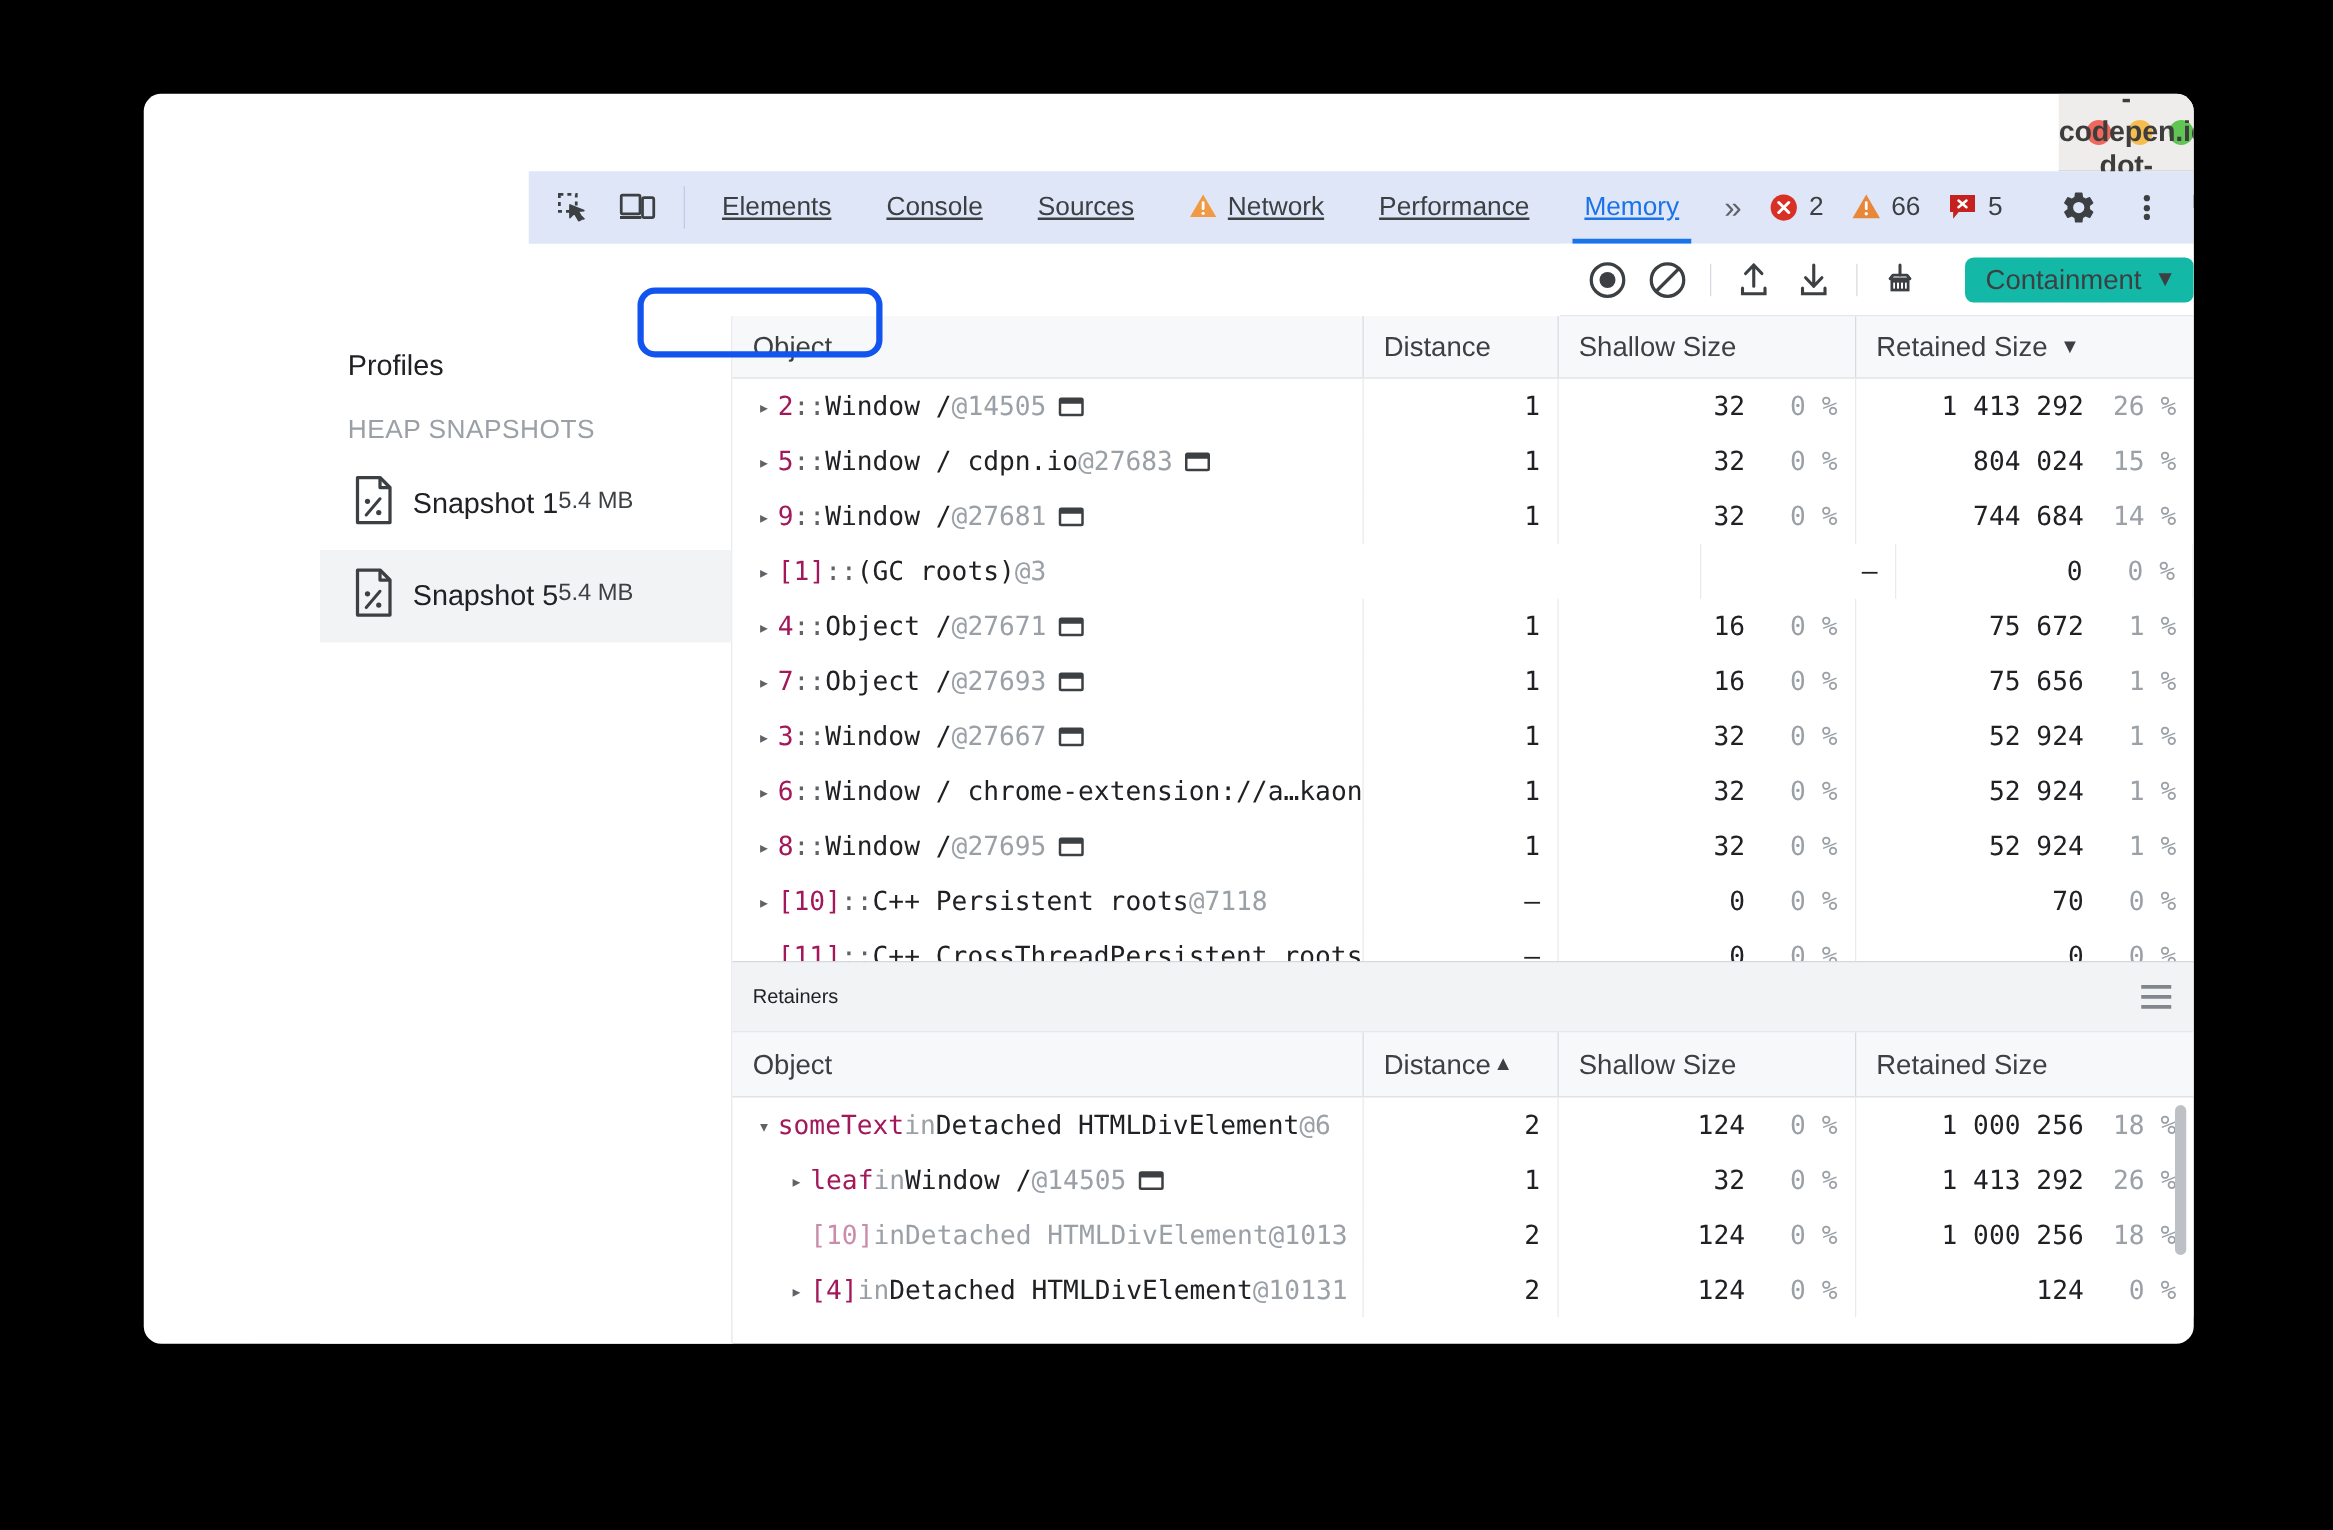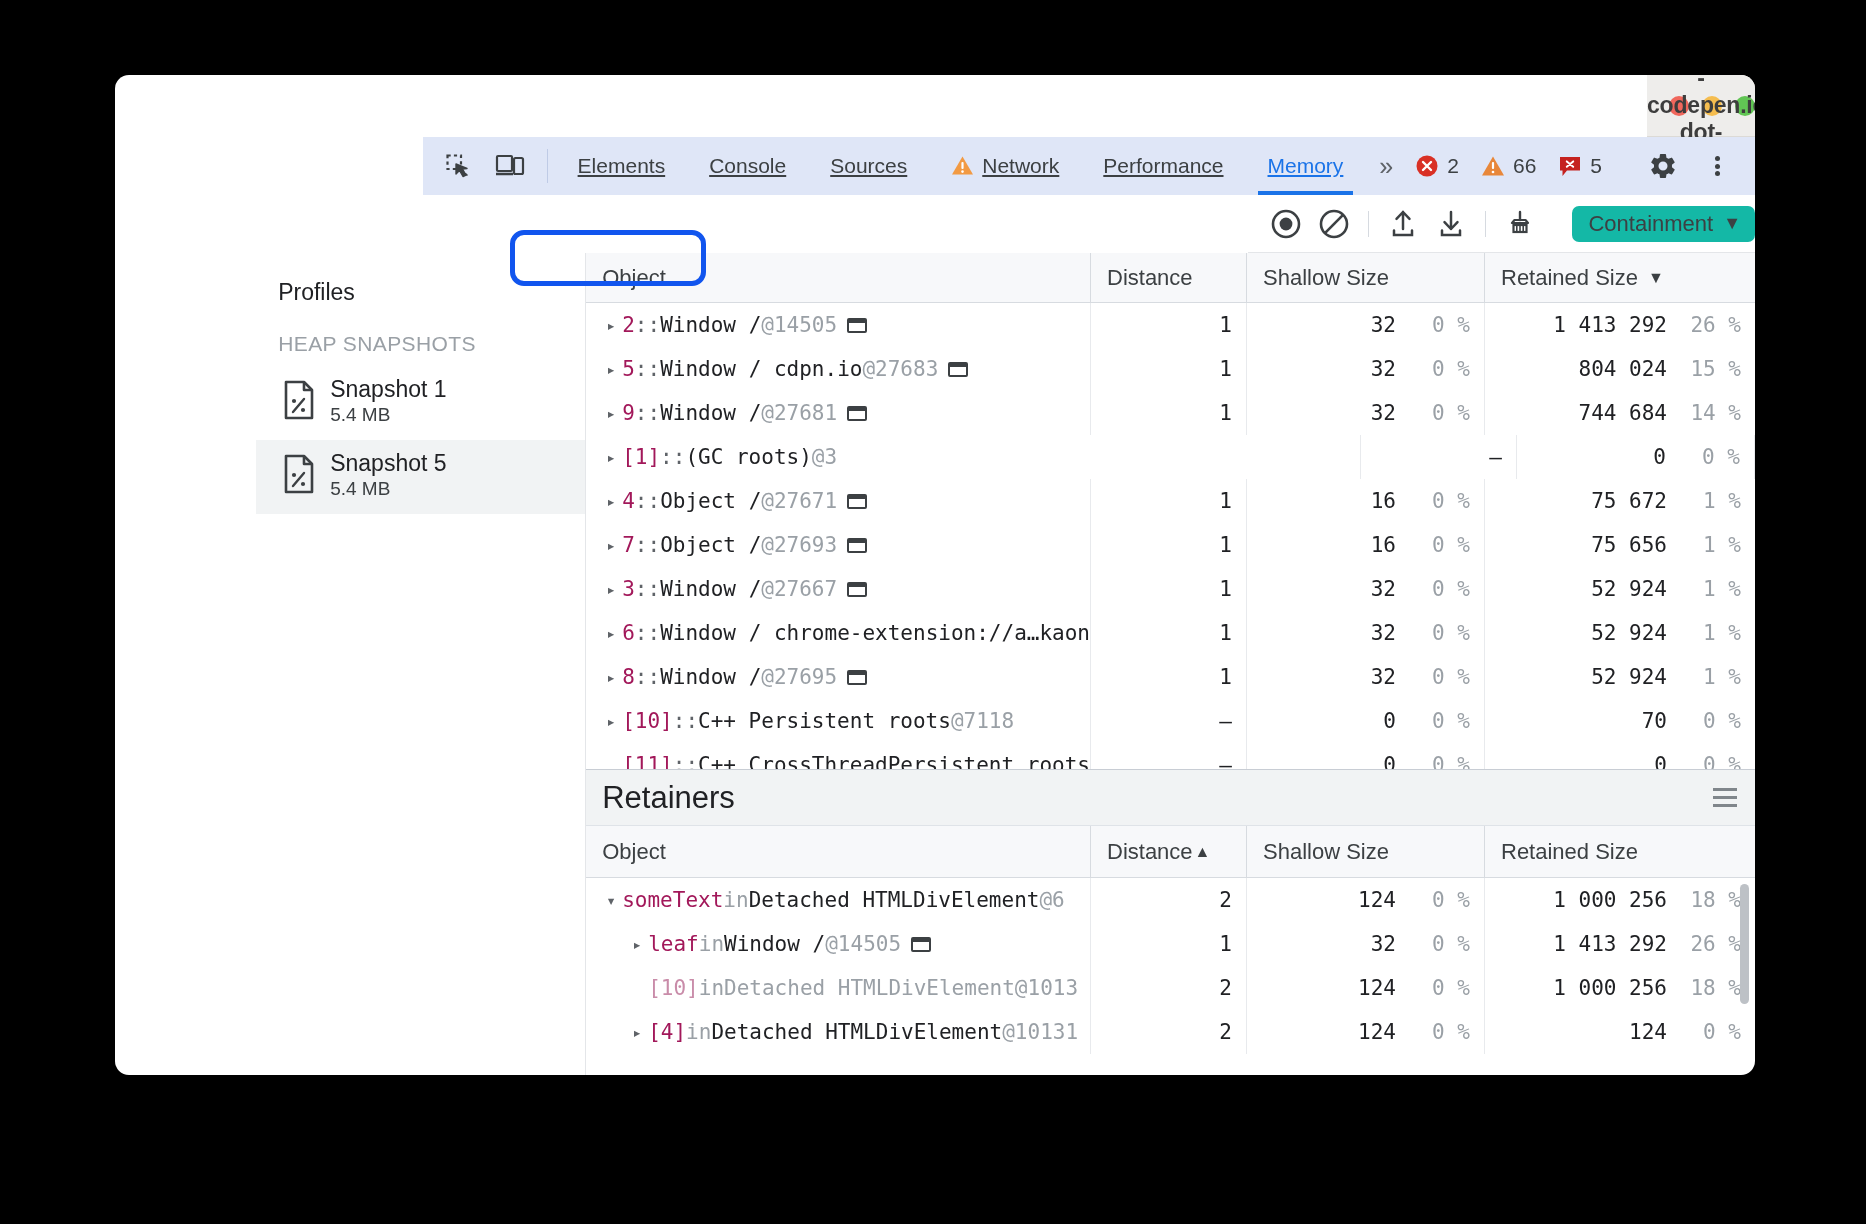--- a/index.html
+++ b/index.html
@@ -123,21 +123,21 @@
   .section-label {
     font-size: 21px; color: #9aa0a6; letter-spacing: .4px;
     padding: 12px 0 10px 22px;
   }
   .snap-item {
     display: flex; align-items: center; gap: 14px;
     padding: 10px 0 12px 26px;
     height: 74px;
   }
   .snap-item.selected { background: #f1f3f4; }
-  .snap-text { display: flex; flex-direction: column; justify-content: center; }
+  .snap-text { display: flex; justify-content: center; }
   .snap-name { font-size: 23px; color: #202124; line-height: 1.15; }
   .snap-size { font-size: 19px; color: #3c4043; line-height: 1.3; }
 
   
   #panes { flex: 1 1 auto; display: flex; flex-direction: column; min-width: 0; }
 
   .grid { display: flex; flex-direction: column; min-width: 0; }
   .grid-head {
     display: flex; height: 52px; align-items: stretch;
     background: #f7f8fa;
@@ -192,21 +192,21 @@
   }
 
   
   #retainers-pane { border-top: 1px solid #c8cdd4; display: flex; flex-direction: column; min-height: 0; }
   #retainers-bar {
     height: 56px; flex: 0 0 56px;
     background: #f1f3f4;
     display: flex; align-items: center;
     padding: 0 18px 0 16px;
     border-bottom: 1px solid #dfe3e8;
-    font-size: 31px; color: #202124;
+    font-size: 16px; color: #202124;
   }
   #retainers-menu { margin-left: auto; display: flex; flex-direction: column; gap: 5px; }
   #retainers-menu i { display: block; width: 24px; height: 3px; background: #80868b; }
 
   .scrollbar-track {
     position: absolute; right: 2px; top: 0; bottom: 0; width: 14px;
   }
   .scrollbar-thumb {
     position: absolute; right: 4px; width: 9px; border-radius: 5px;
     background: #bdc1c6;

